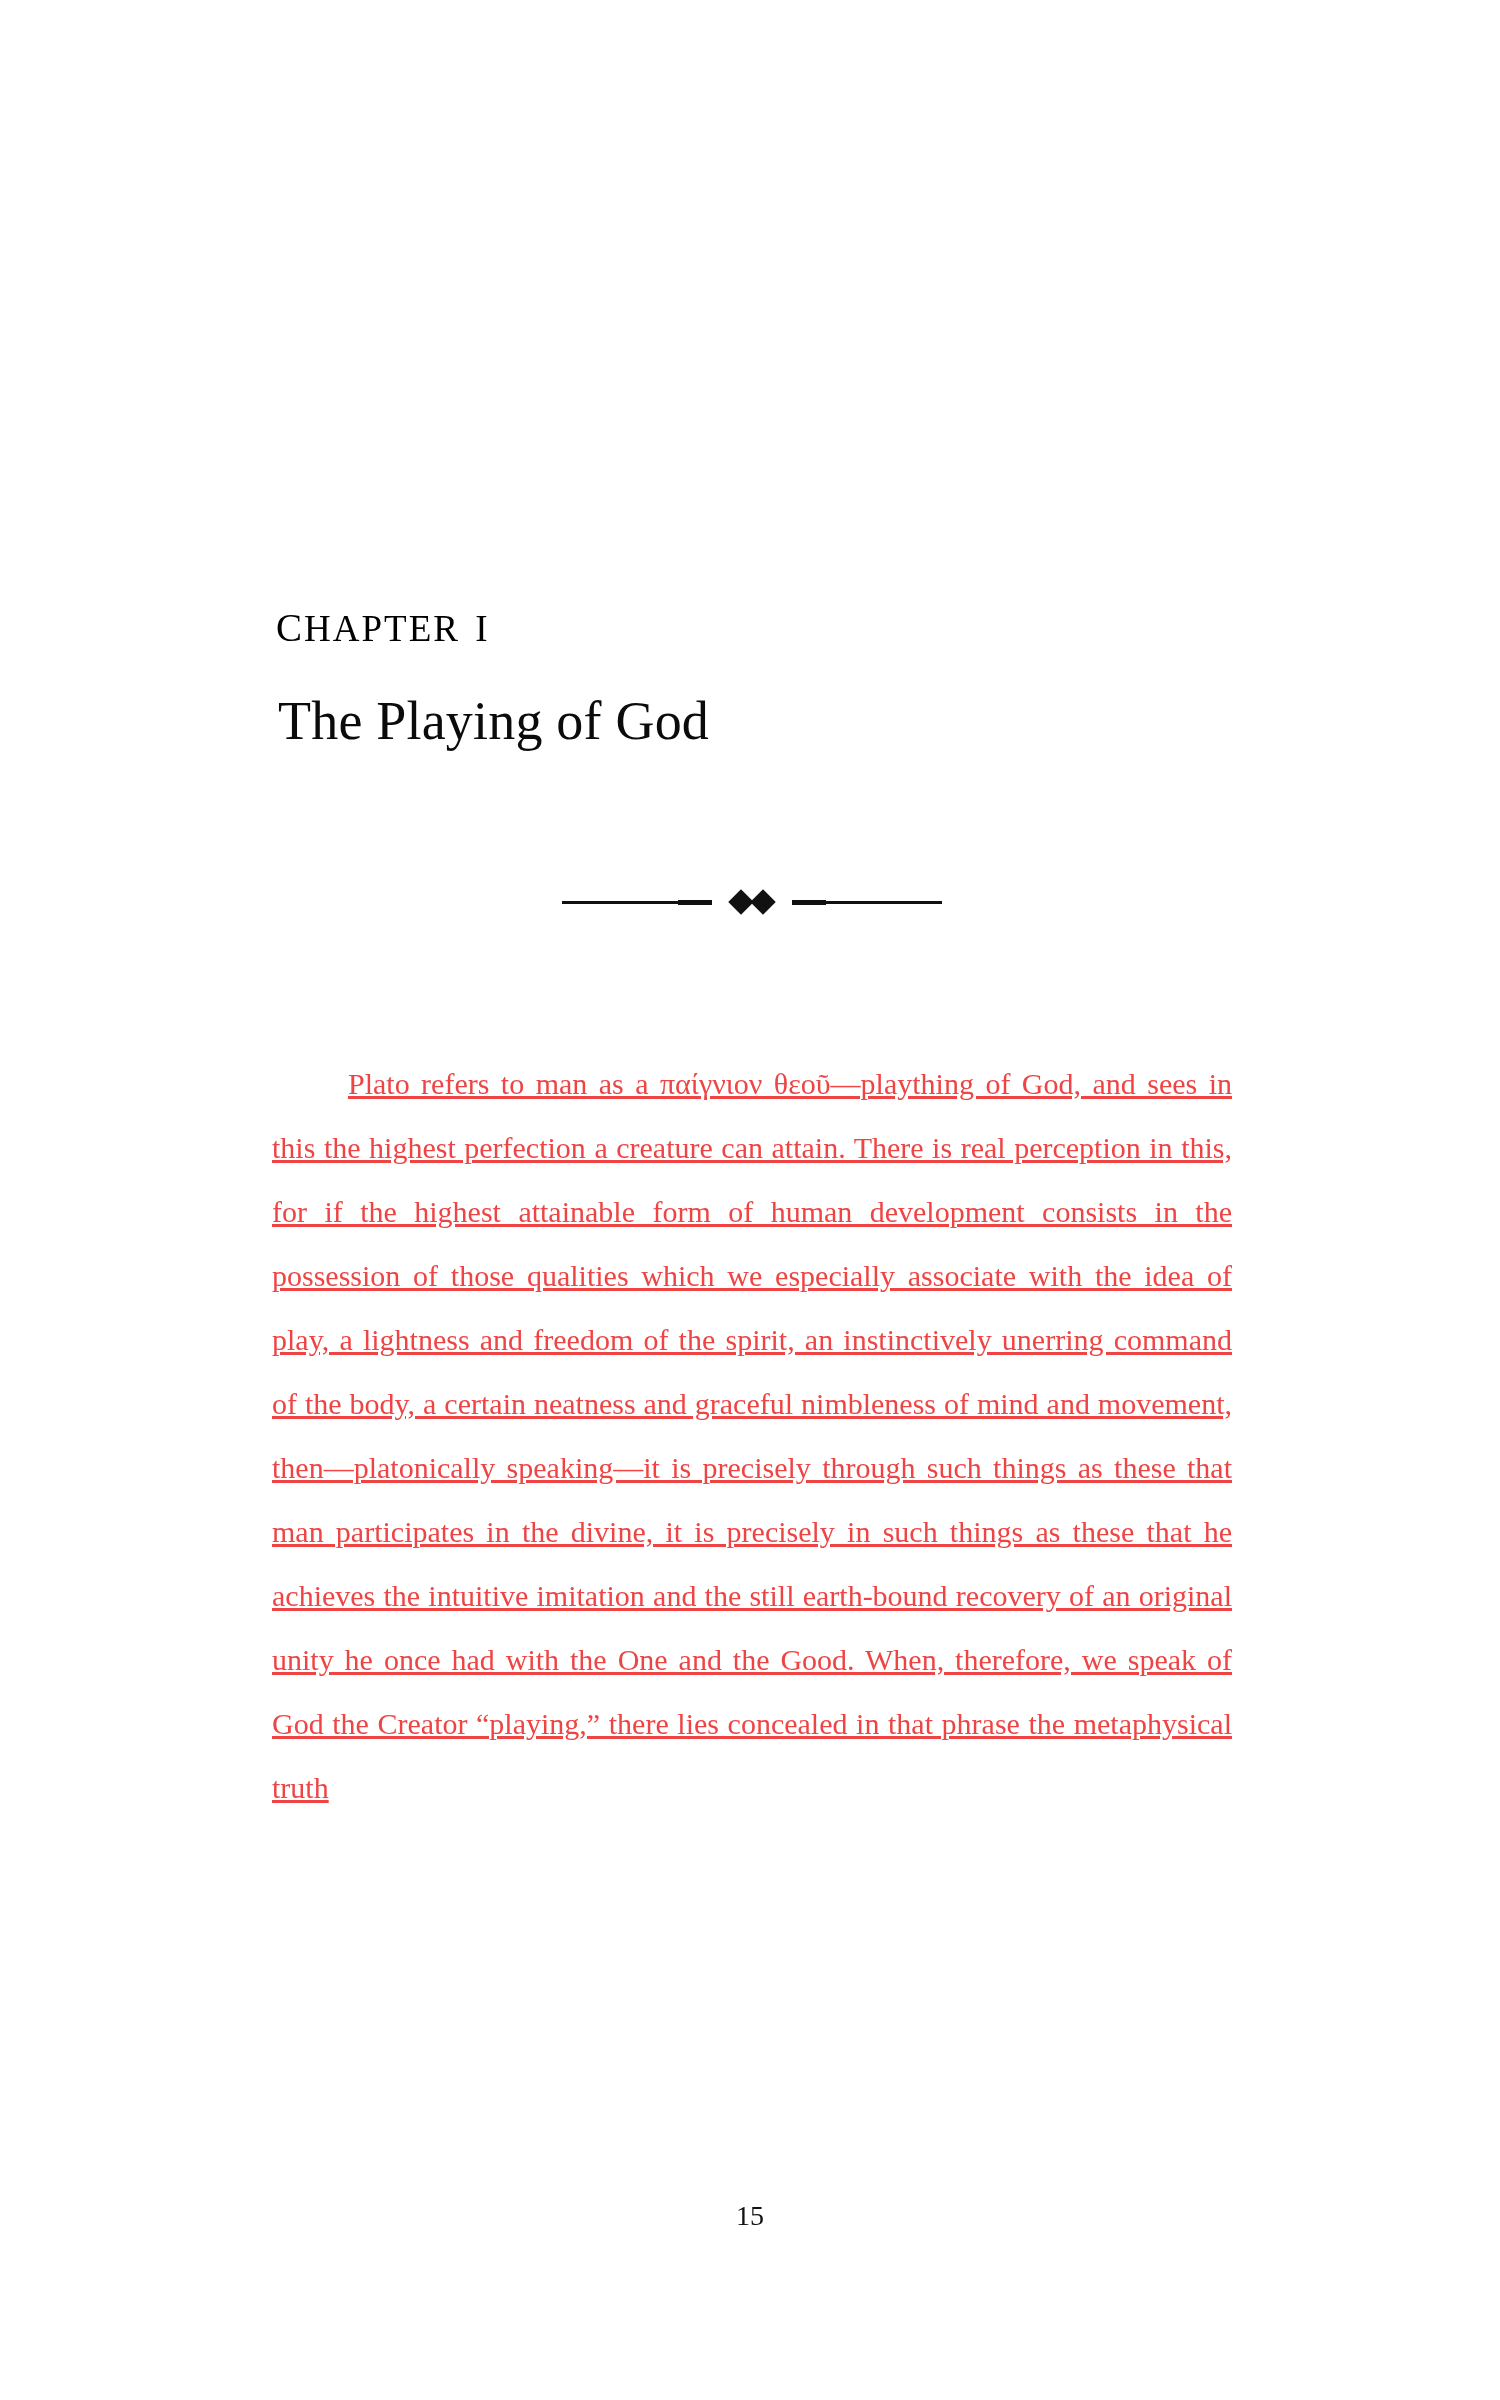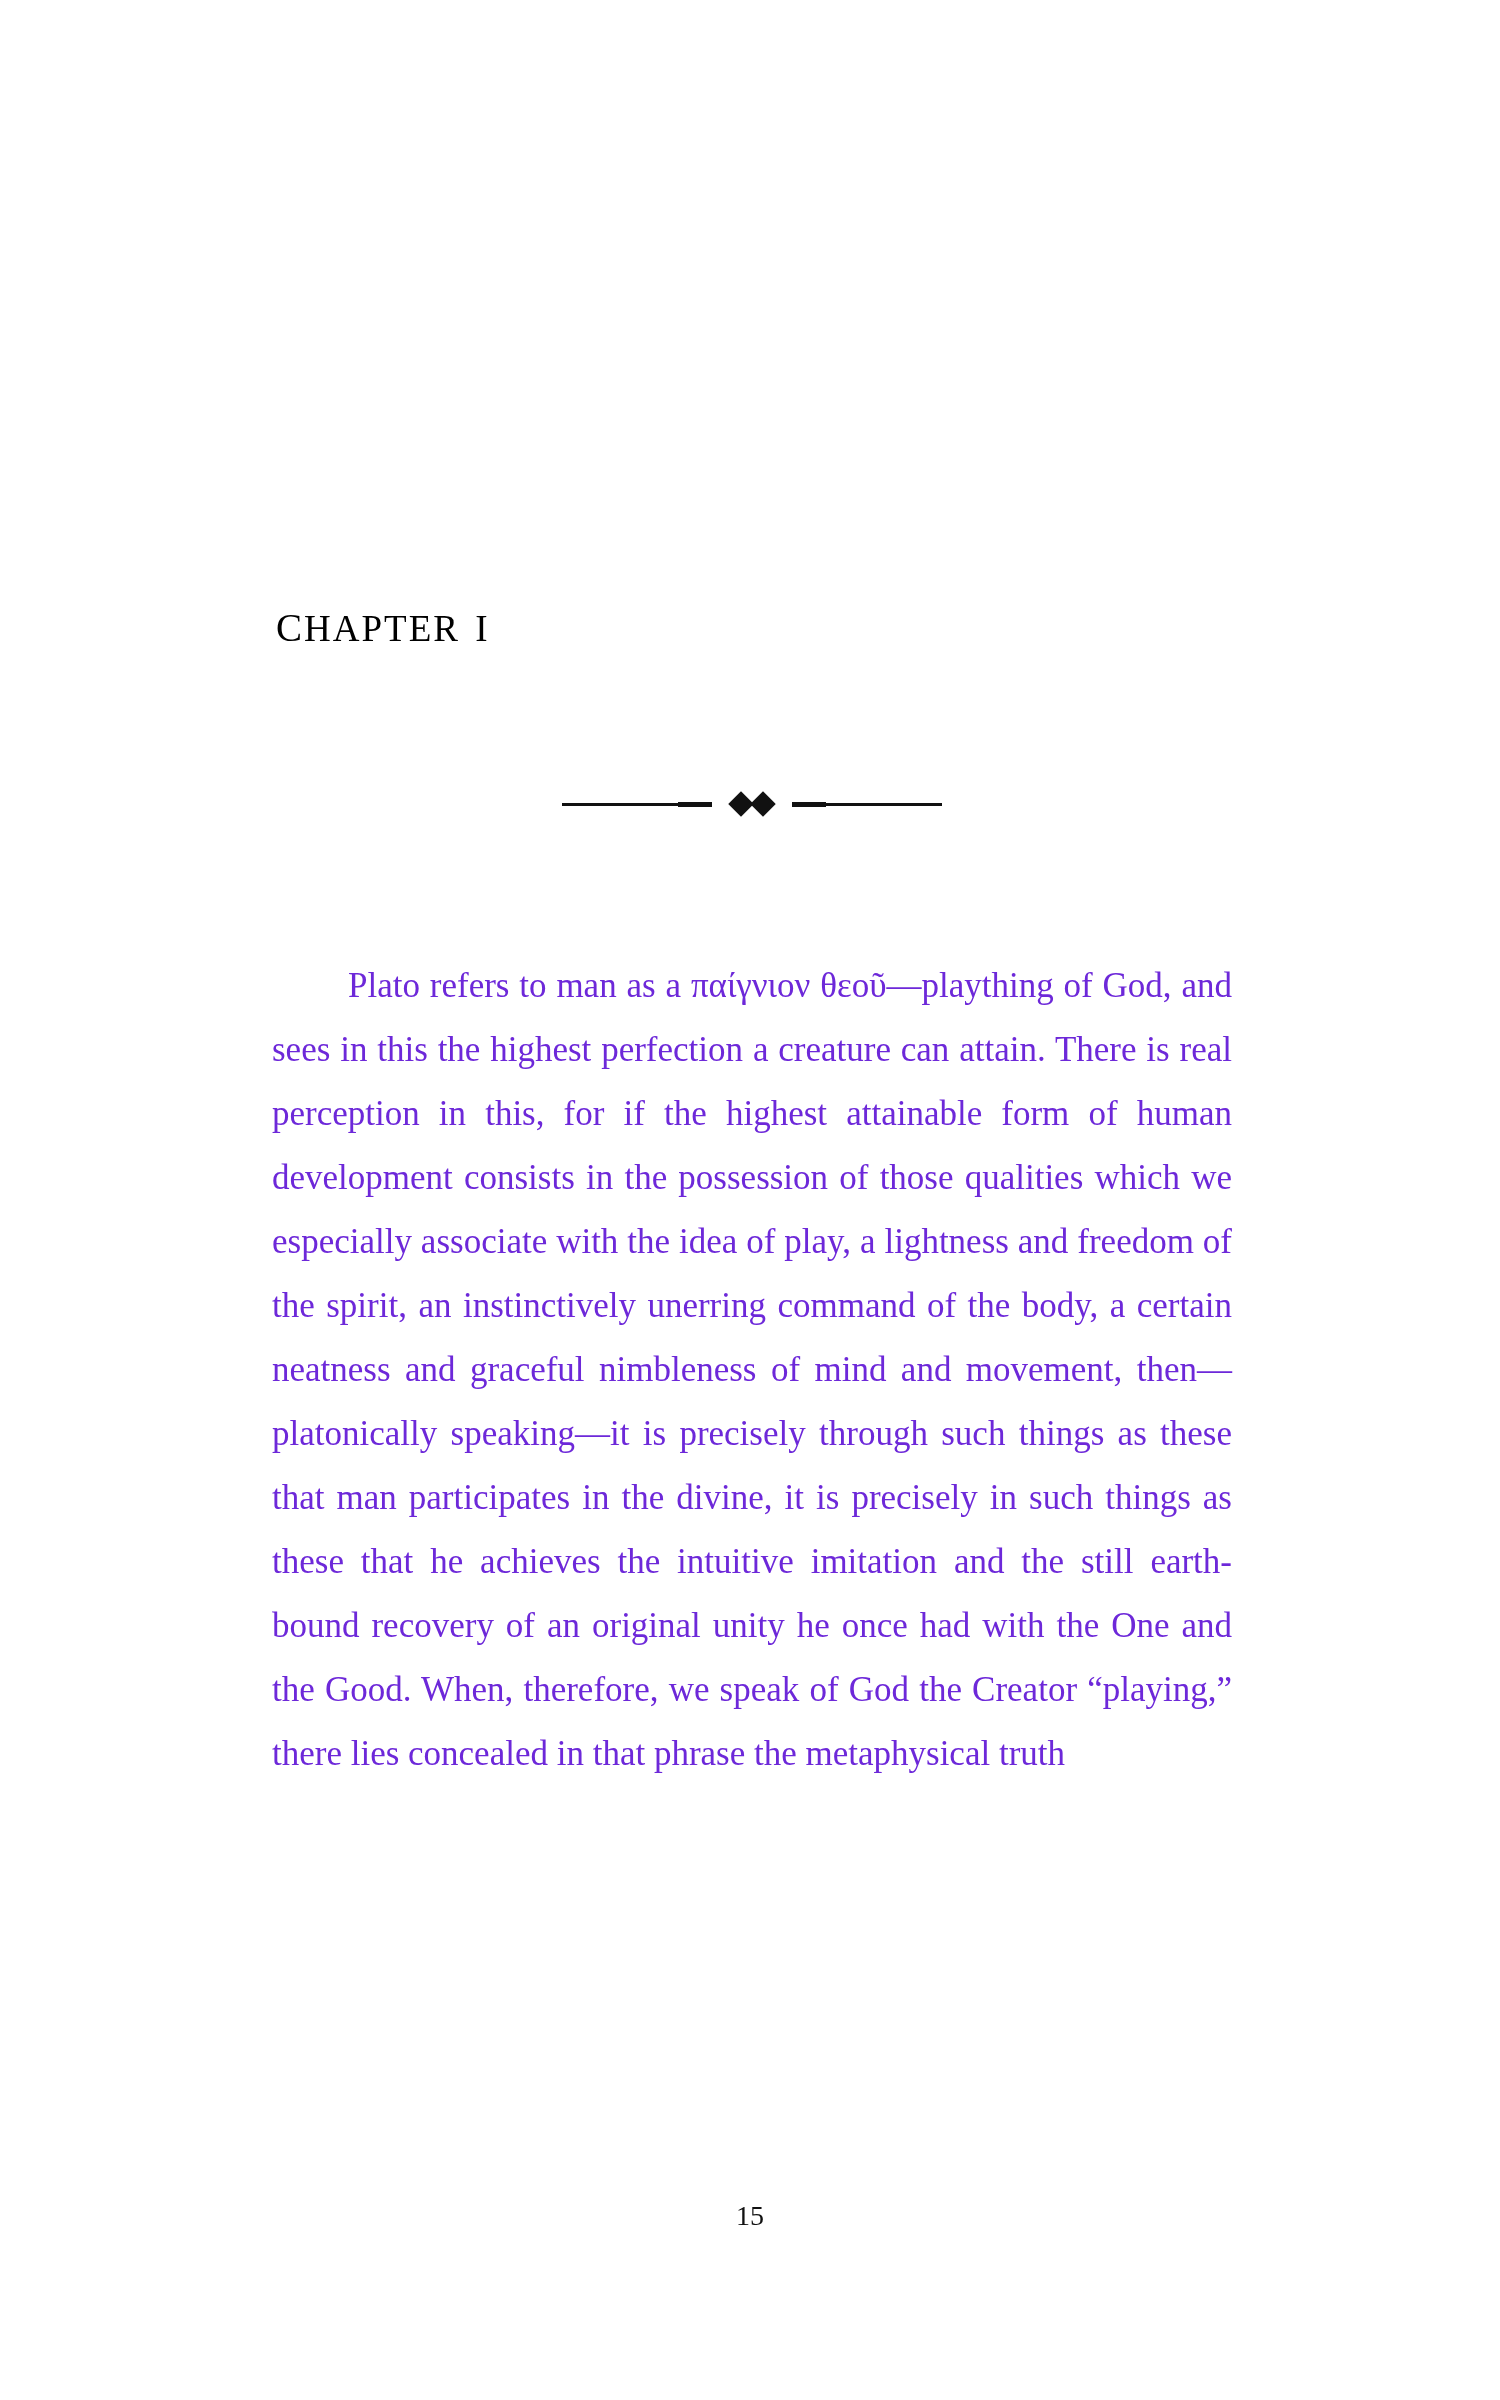--- a/index.html
+++ b/index.html
@@ -81,26 +81,27 @@
     transform: translateX(-50%) rotate(45deg);
     width: 18px;
     height: 18px;
     background: #111111;
   }
   .ornament .dia.a { margin-left: -11px; }
   .ornament .dia.b { margin-left: 11px; }
 
   .body-text {
     margin: 130px 0 0 0;
-    font-size: 35px;
+    font-size: 30px;
     line-height: 64px;
     text-align: justify;
     text-justify: inter-word;
-    color: #6d28d9;
+    color: #ef4444;
     hyphens: manual;
+    text-decoration: underline;
   }
   .body-text .indent {
     display: inline-block;
     width: 76px;
   }
   .folio {
     position: absolute;
     left: 0;
     right: 0;
     top: 2200px;
@@ -111,20 +112,21 @@
 </style>
 </head>
 <body>
 
 <div class="page">
 
   <div class="content">
 
     <h1 class="chapter-label">Chapter I</h1>
 
+    <h2 class="chapter-title">The Playing of God</h2>
 
     <div class="ornament">
       <span class="bar left"></span>
       <span class="dia a"></span>
       <span class="dia b"></span>
       <span class="bar right"></span>
     </div>
 
     <p class="body-text"><span class="indent"></span><span>Plato refers to man as a παίγνιον θεοῦ—plaything of God, and sees in this the highest perfection a creature can attain. There is real perception in this, for if the highest attainable form of human development consists in the possession of those qualities which we especially associate with the idea of play, a lightness and freedom of the spirit, an instinctively unerring command of the body, a certain neatness and graceful nimbleness of mind and movement, then—platonically speaking—it is precisely through such things as these that man participates in the divine, it is precisely in such things as these that he achieves the intuitive imitation and the still earth-bound recovery of an original unity he once had with the One and the Good. When, therefore, we speak of God the Creator “playing,” there lies concealed in that phrase the metaphysical truth</span></p>
 

